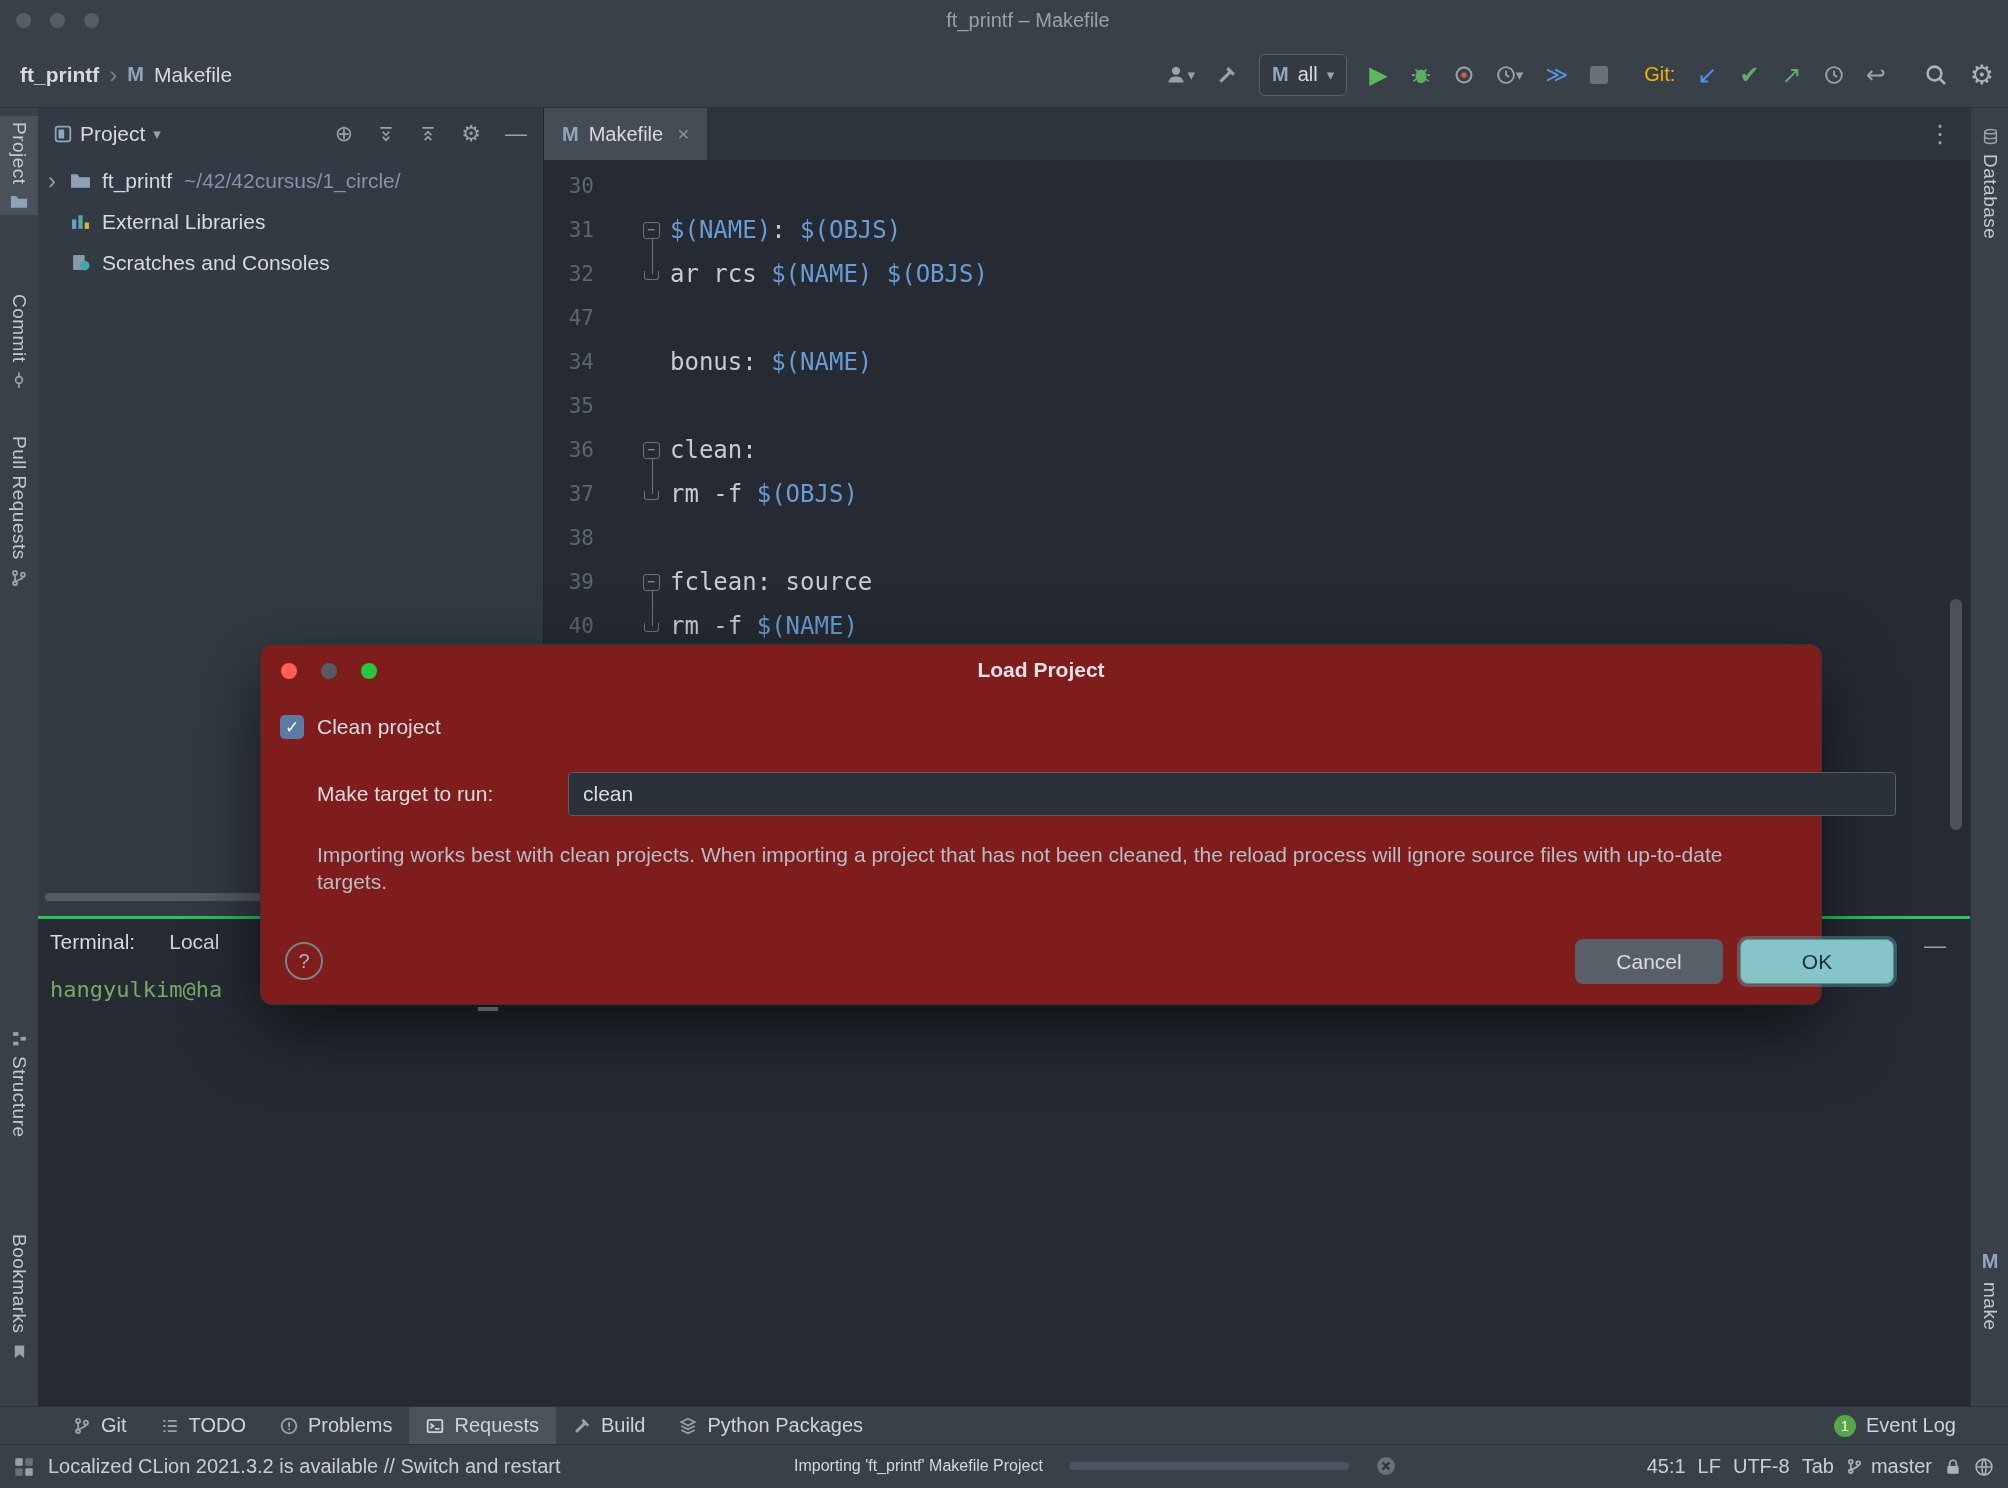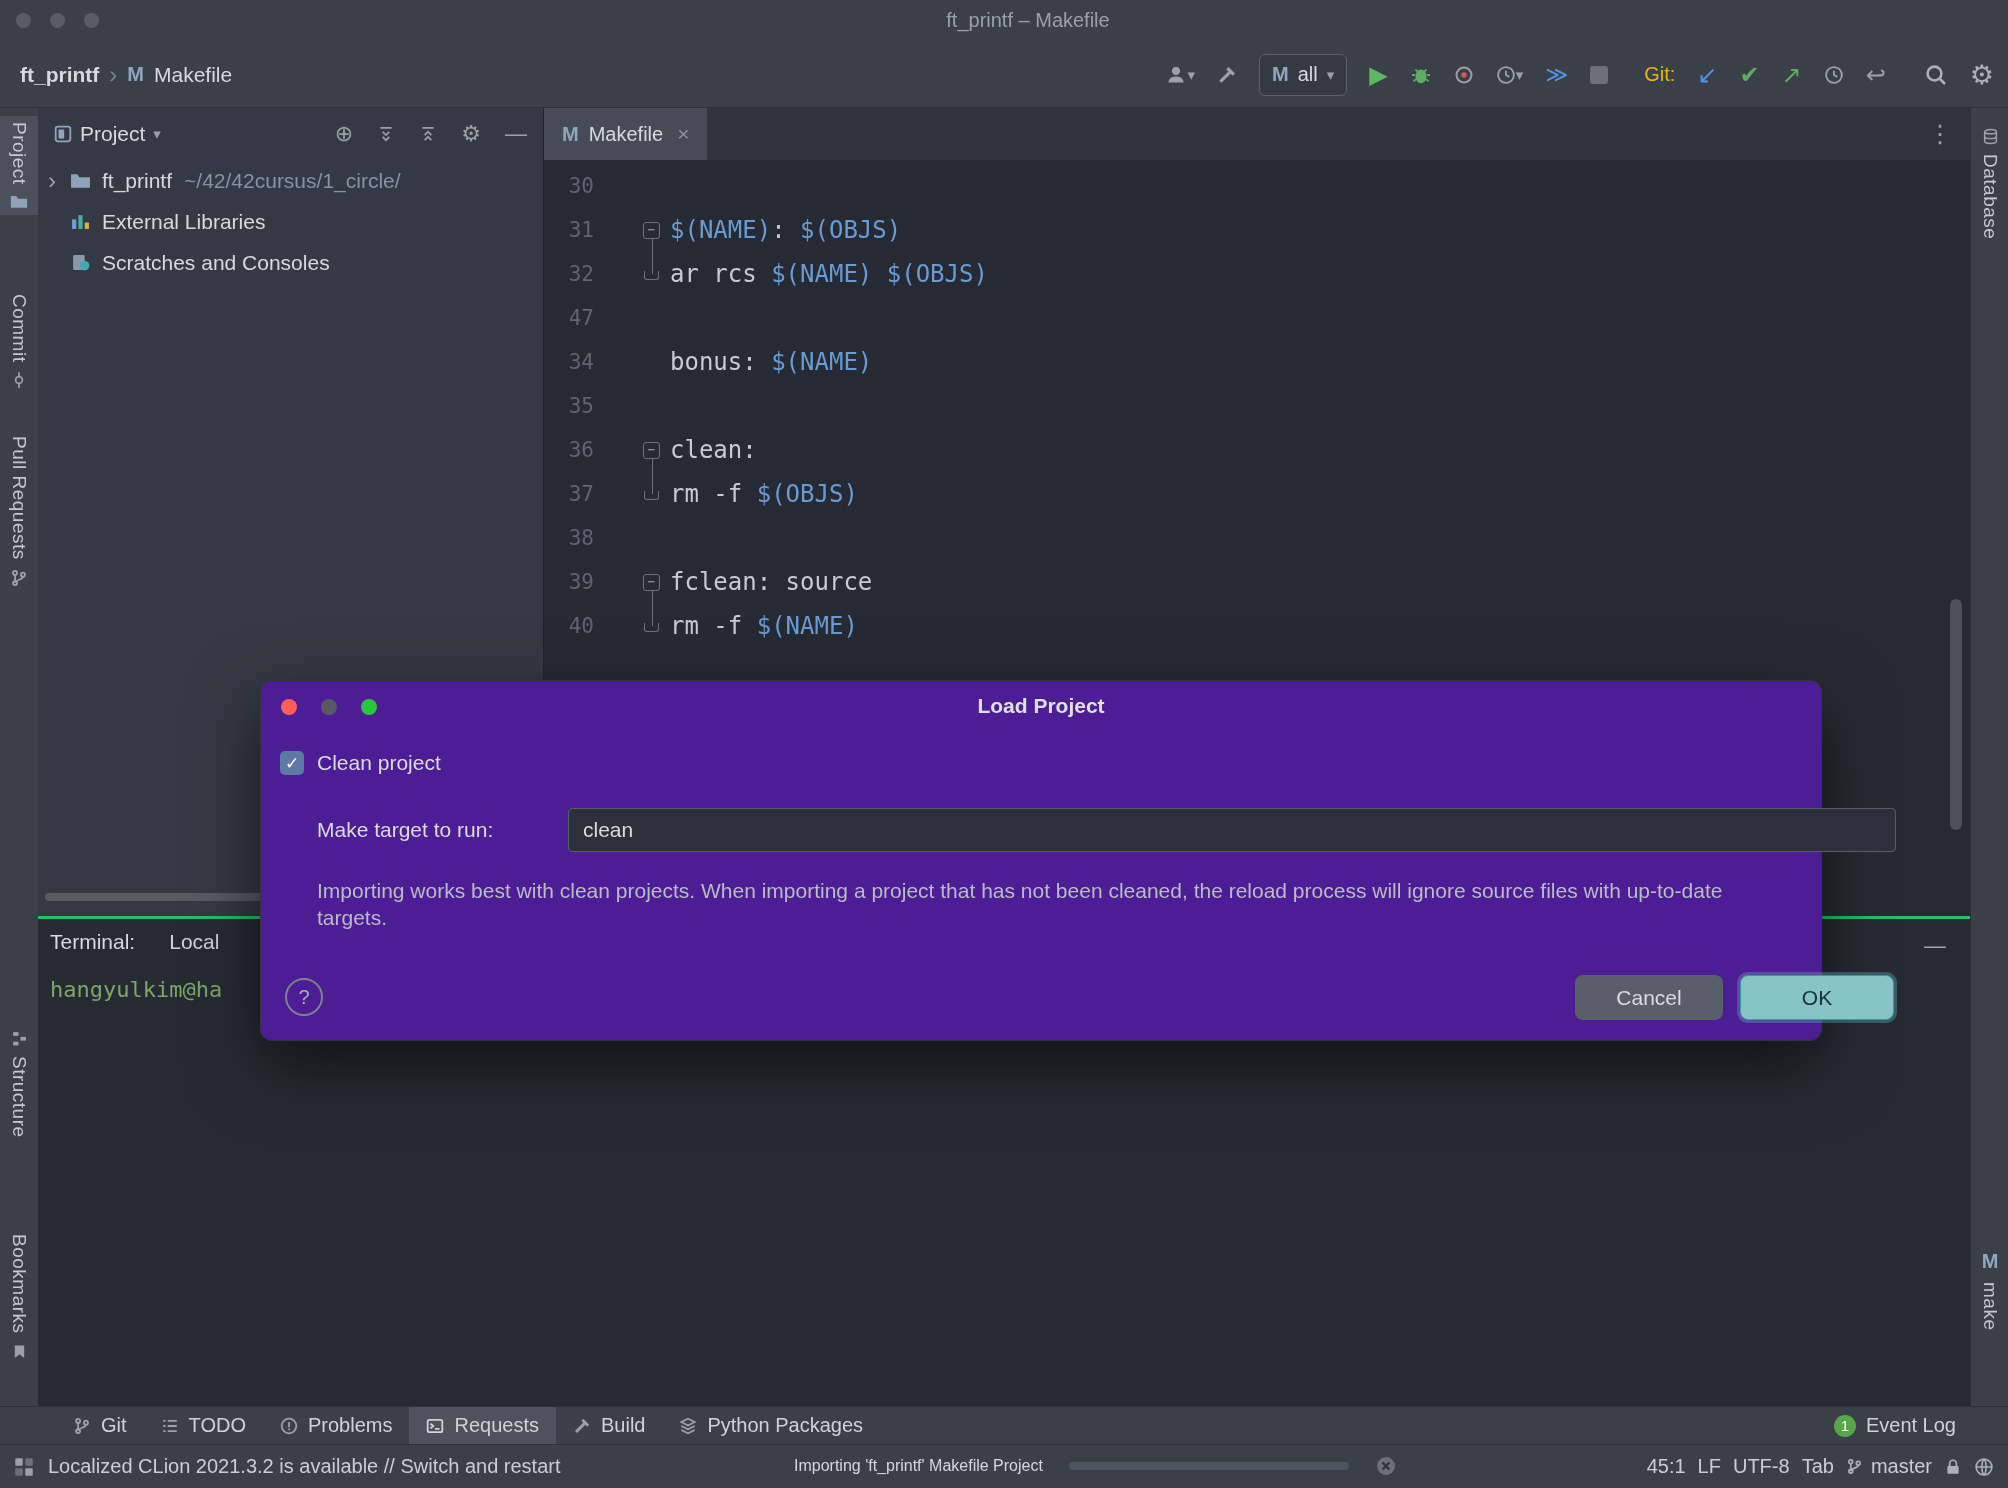--- a/index.html
+++ b/index.html
@@ -87,21 +87,21 @@
   
   #status-bar{left:0;top:1444px;width:2008px;height:44px;background:#3a4047;border-top:1px solid #2c3138;display:flex;align-items:center;box-sizing:border-box;padding:0 14px;font-size:20px;color:#c9ced5;}
   #sb-message{margin-left:14px;}
   #sb-center{position:absolute;left:794px;top:1444px;height:44px;display:flex;align-items:center;gap:26px;}
   .progress-track{width:280px;height:8px;border-radius:4px;background:#4a5560;overflow:hidden;}
   .progress-fill{width:96%;height:100%;background:#41a8ae;border-radius:4px;}
   #sb-right{margin-left:auto;display:flex;align-items:center;gap:12px;}
   .sb-item{display:flex;align-items:center;gap:8px;}
 
   
-  #dialog{left:260px;top:680px;width:1562px;height:361px;background:#4c1d95;border:1px solid #31363d;border-radius:12px;box-shadow:0 25px 70px rgba(0,0,0,.6);z-index:100;box-sizing:border-box;}
+  #dialog{left:260px;top:644px;width:1562px;height:361px;background:#7f1d1d;border:1px solid #31363d;border-radius:12px;box-shadow:0 25px 70px rgba(0,0,0,.6);z-index:100;box-sizing:border-box;}
   .dlg-light{position:absolute;top:18px;width:16px;height:16px;border-radius:50%;}
   .red{background:#ff5f57;} .graylight{background:#565b61;} .greenlight{background:#29c73f;}
   .dlg-title{position:absolute;top:13px;left:0;width:100%;text-align:center;font-size:21px;font-weight:bold;color:#dde1e6;}
   .checkbox{position:absolute;left:19px;top:70px;width:24px;height:24px;border-radius:5px;background:#5d7aa4;display:flex;align-items:center;justify-content:center;color:#fff;font-size:17px;}
   .dlg-check-label{position:absolute;left:56px;top:70px;font-size:21px;color:#d8dce1;line-height:24px;}
   .dlg-field-label{position:absolute;left:56px;top:137px;font-size:21px;color:#d8dce1;}
   .dlg-input{position:absolute;left:307px;top:127px;width:1328px;height:44px;background:#2b313a;border:1px solid #565d66;border-radius:4px;box-sizing:border-box;color:#d8dce1;font-size:21px;padding:0 14px;font-family:"Liberation Sans",sans-serif;outline:none;}
   .dlg-desc{position:absolute;left:56px;top:196px;width:1560px;font-size:21px;line-height:27px;color:#b7bdc5;}
   .dlg-help{position:absolute;left:24px;top:297px;width:38px;height:38px;border:2px solid #7a828b;border-radius:50%;box-sizing:border-box;display:flex;align-items:center;justify-content:center;color:#aab1b9;font-size:20px;}
   .dlg-btn{position:absolute;top:294px;height:45px;border-radius:8px;display:flex;align-items:center;justify-content:center;font-size:21px;box-sizing:border-box;}

